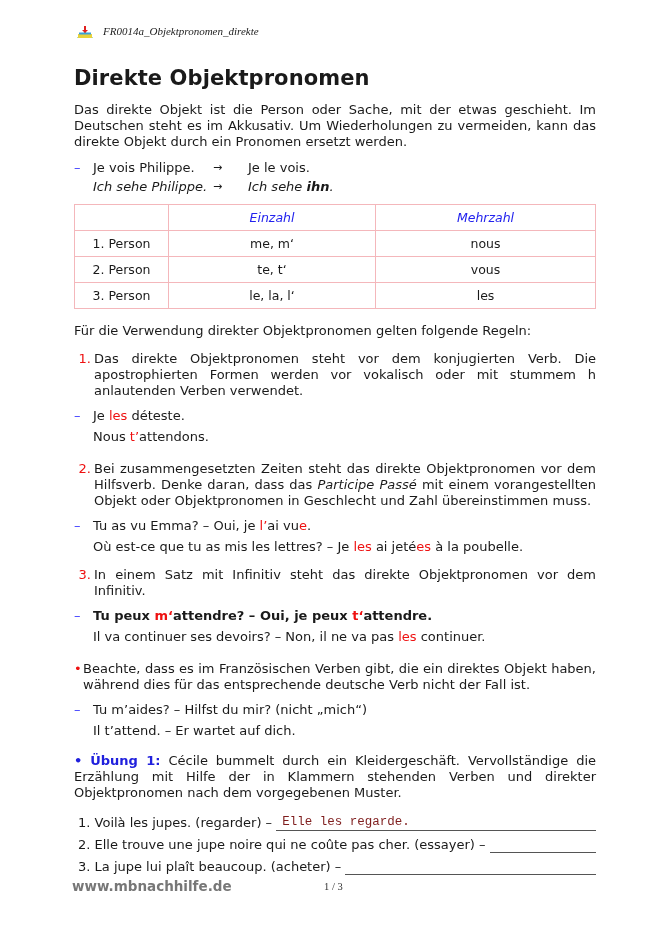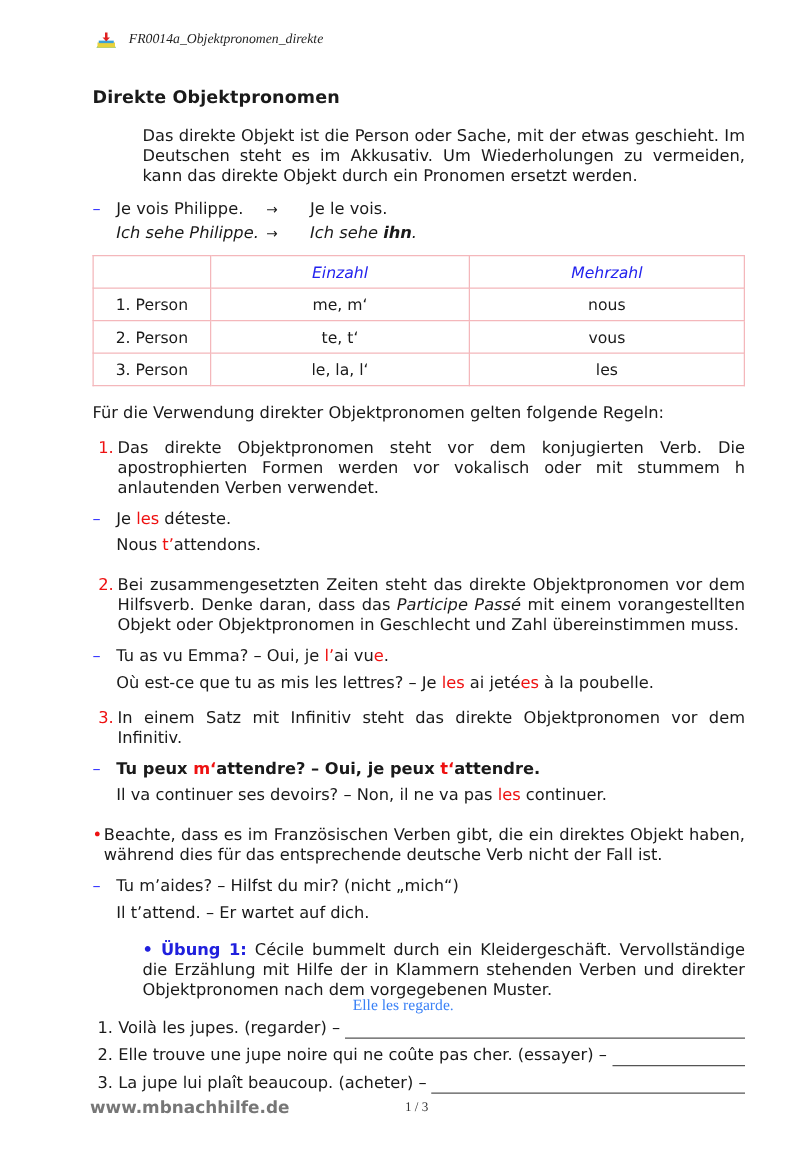--- a/index.html
+++ b/index.html
@@ -2,23 +2,23 @@
 <html><head>
 <meta charset="utf-8">
 <style>
   html, body { margin: 0; padding: 0; background: #ffffff; }
   body { width: 645px; height: 927px; position: relative; overflow: hidden;
          font-family: "DejaVu Sans", sans-serif; color: #1a1a1a; }
   .header { position: absolute; left: 76px; top: 24px; display: flex; align-items: center; }
   .logo { width: 18px; height: 14px; margin-right: 9px; position: relative; }
   .header-title { font-family: "Liberation Serif", serif; font-style: italic; font-size: 11px; color: #222; }
   .content { position: absolute; left: 74px; top: 70px; width: 522px; font-size: 13px; line-height: 16px; }
-  h1 { font-size: 14px; font-weight: bold; margin: 0 0 16px 0; letter-spacing: 0.1px; }
+  h1 { font-size: 21px; font-weight: bold; margin: 0 0 16px 0; letter-spacing: 0.1px; }
   p { margin: 0; }
-  .justify { text-align: justify; margin-left: 40px; }
+  .justify { text-align: justify; }
   .intro { margin-bottom: 8px; }
   .ex-line { display: flex; height: 19px; align-items: center; }
   .dash { width: 19px; color: #3a3aff; flex: none; }
   .col1 { width: 120px; flex: none; }
   .arrow { width: 35px; flex: none; font-size: 11px; }
   .it { font-style: italic; }
   .red { color: #ee1111; }
   .blue { color: #2222ee; }
   table { border-collapse: collapse; width: 522px; margin-top: 8px; padding-left: 40px; }
   td { border: 1px solid #f4b7bb; height: 25px; text-align: center; font-size: 12.5px; padding: 0; }
@@ -28,21 +28,21 @@
   .rule-num { width: 17px; flex: none; text-align: right; padding-right: 3px; color: #ee1111; }
   .rule-text { flex: 1; text-align: justify; }
   .example { margin-top: 6px; }
   .ex-row { display: flex; height: 21px; align-items: center; }
   .ex-row .indent { width: 17px; flex: none; }
   .bullet { display: flex; margin-top: 12px; }
   .bullet-dot { width: 9px; flex: none; }
   .exercise-title { color: #2020dd; font-weight: bold; }
   .task { display: flex; align-items: flex-end; height: 22px; margin-left: 4px; }
   .task .answer-line { flex: 1; border-bottom: 1px solid #555; height: 17px; margin-left: 4px; position: relative; }
-  .answer-text { position: absolute; left: 6px; bottom: 18px; font-family: Liberation Serif, serif; color: #3b82f6; font-size: 12.5px; }
+  .answer-text { position: absolute; left: 6px; bottom: 0px; font-family: Liberation Mono, monospace; color: #7f1d1d; font-size: 12.5px; }
   .footer-url { position: absolute; left: 72px; top: 878px; font-size: 13.5px; color: #777; font-weight: bold; }
   .footer-page { position: absolute; left: 324px; top: 881px; font-family: "Liberation Serif", serif; font-size: 10.5px; color: #333; }
 </style>
 </head>
 <body>
 
 <div class="header">
   <span class="logo">
     <svg width="18" height="14" viewBox="0 0 18 14">
       <polygon points="1,13 9,7 17,13" fill="#2e9e3e"></polygon>

